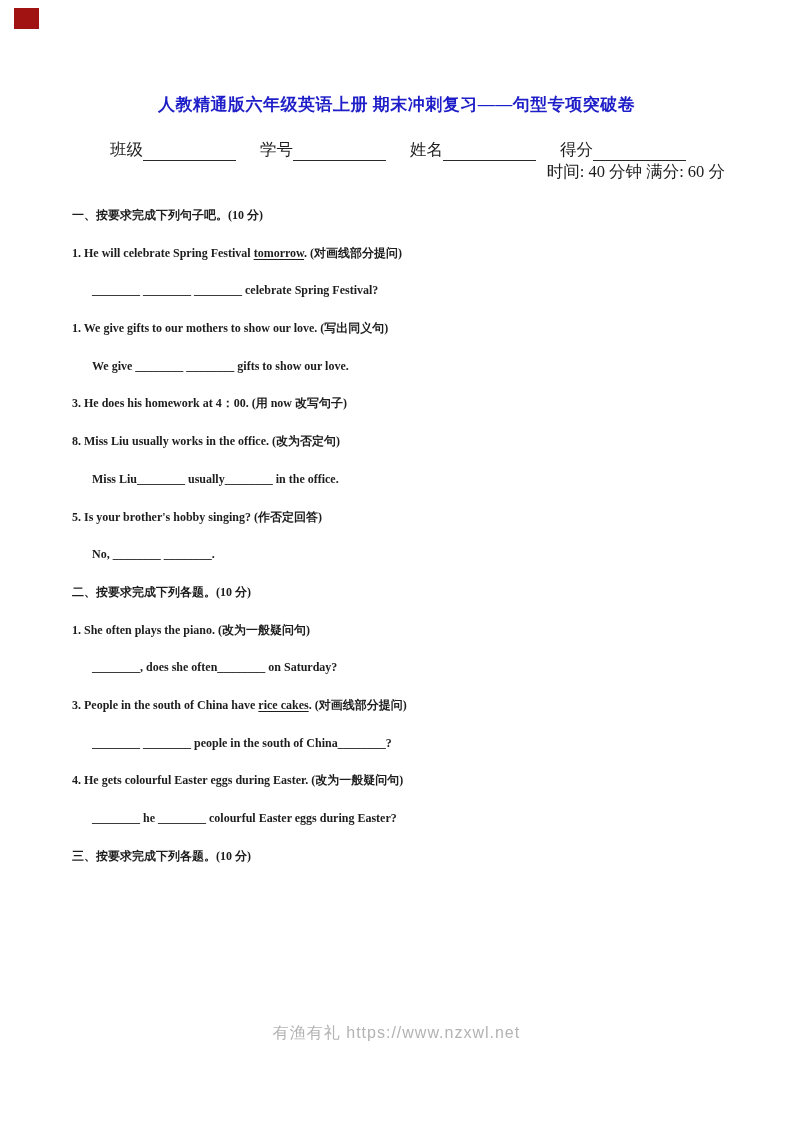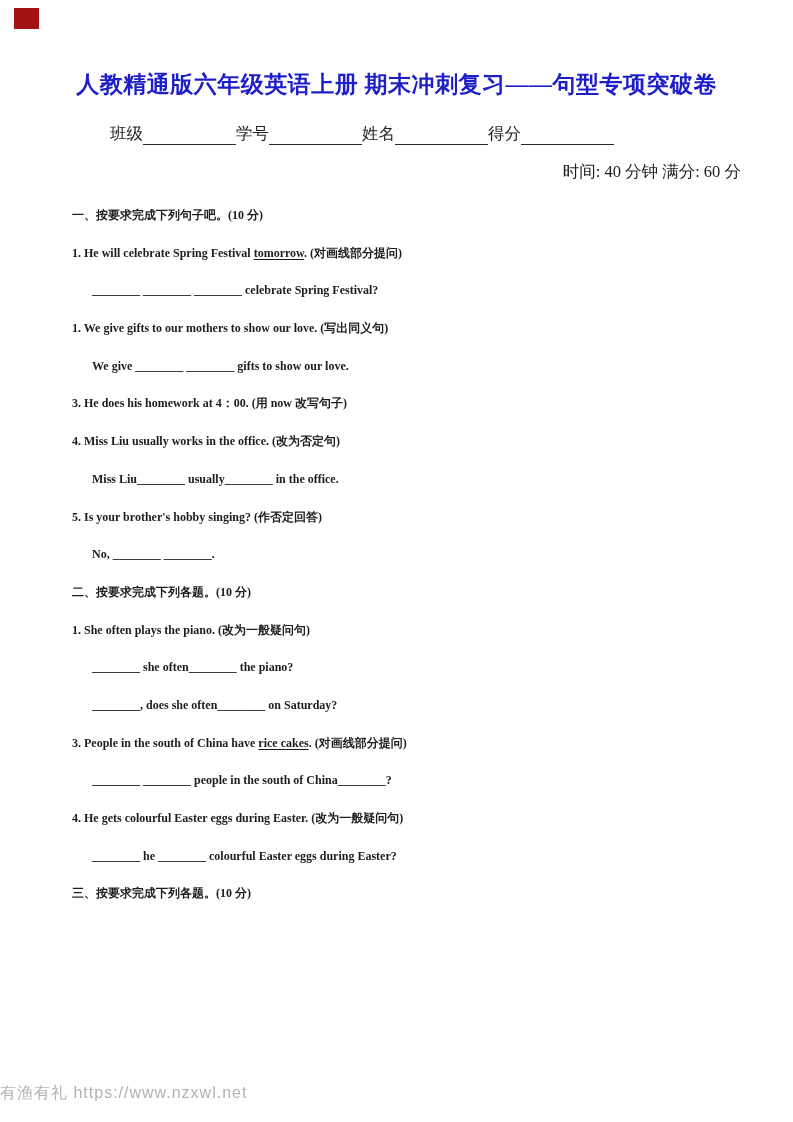--- a/index.html
+++ b/index.html
@@ -8,63 +8,64 @@
     width:793px;height:1122px;
     background:#ffffff;
     overflow:hidden;
     font-family:"Liberation Serif","DejaVu Serif",serif;
     color:#1d1d1d;
   }
   .red-mark{
     position:absolute;left:14px;top:8px;width:25px;height:21px;
   }
   .title{
-    padding-top:69px;
+    padding-top:93px;
     text-align:center;
     font-weight:bold;
-    font-size:23px;
+    font-size:17px;
     letter-spacing:0.5px;
   }
   .info-row{
     margin-top:23px;
     padding-left:110px;
     display:flex;
+    gap:24px;
     font-size:16.5px;
   }
   .field{display:flex;align-items:flex-end;}
   .flabel{white-space:nowrap;}
   .fblank{
     display:inline-block;
     width:93px;height:19px;
     border-bottom:1.5px solid #2a2a2a;
   }
   .meta{
-    margin-top:16px;
     text-align:right;
-    padding-right:52px;
+    padding-right:68px;
     font-size:16.5px;
   }
   .body{
     margin-top:14px;
     padding:0 56px 0 72px;
     font-size:12px;
     font-weight:bold;
   }
   .ln{
     margin:0;
     height:37.7px;
     line-height:37.7px;
     white-space:nowrap;
     overflow:visible;
   }
   .ln.a{padding-left:20px;}
   .u{text-decoration:underline;text-underline-offset:2px;}
   .footer{
     position:absolute;
-    left:0;right:0;top:1083px;
+    left:0;right:0;top:1023px;
+    text-align:center;
     font-family:"Liberation Sans","DejaVu Sans",sans-serif;
     font-size:16px;
     color:#b3b3b3;
     letter-spacing:1px;
   }
 </style>
 </head>
 <body>
 
 <div class="page">
@@ -95,29 +96,28 @@
   <div class="meta">时间: 40 分钟 满分: 60 分</div>
 
   <div class="body">
     <p class="ln h">一、按要求完成下列句子吧。(10 分)</p>
 
     <p class="ln q"><span>1. He will celebrate Spring Festival </span><span class="u">tomorrow</span><span>. (对画线部分提问)</span></p>
     <p class="ln a"><span>________ ________ ________ celebrate Spring Festival?</span></p>
     <p class="ln q"><span>1. We give gifts to our mothers to show our love. (写出同义句)</span></p>
     <p class="ln a"><span>We give ________ ________ gifts to show our love.</span></p>
     <p class="ln q"><span>3. He does his homework at 4：00. (用 now 改写句子)</span></p>
-    <p class="ln q"><span>4. Miss Liu usually works in the office. (改为否定句)</span></p>
+    <p class="ln q"><span>8. Miss Liu usually works in the office. (改为否定句)</span></p>
     <p class="ln a"><span>Miss Liu________ usually________ in the office.</span></p>
     <p class="ln q"><span>5. Is your brother's hobby singing? (作否定回答)</span></p>
     <p class="ln a"><span>No, ________ ________.</span></p>
 
     <p class="ln h">二、按要求完成下列各题。(10 分)</p>
 
     <p class="ln q"><span>1. She often plays the piano. (改为一般疑问句)</span></p>
-    <p class="ln a"><span>________ she often________ the piano?</span></p>
     <p class="ln a"><span>________, does she often________ on Saturday?</span></p>
     <p class="ln q"><span>3. People in the south of China have </span><span class="u">rice cakes</span><span>. (对画线部分提问)</span></p>
     <p class="ln a"><span>________ ________ people in the south of China________?</span></p>
     <p class="ln q"><span>4. He gets colourful Easter eggs during Easter. (改为一般疑问句)</span></p>
     <p class="ln a"><span>________ he ________ colourful Easter eggs during Easter?</span></p>
 
     <p class="ln h">三、按要求完成下列各题。(10 分)</p>
   </div>
 
   <div class="footer">有渔有礼 https://www.nzxwl.net</div>

